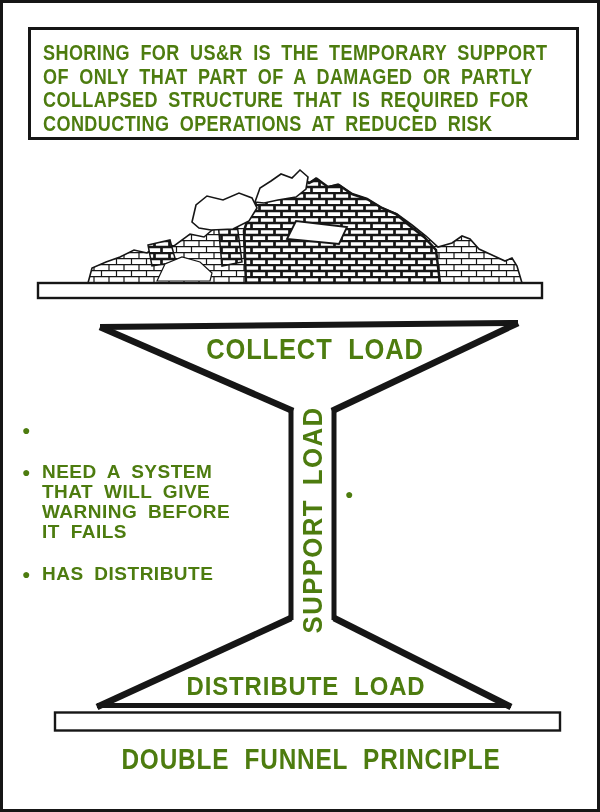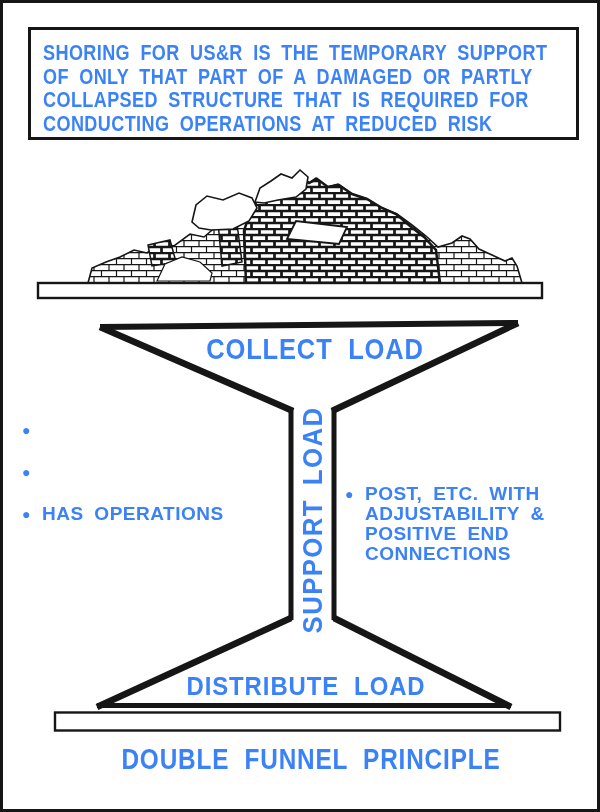--- a/index.html
+++ b/index.html
@@ -1,18 +1,18 @@
 <!DOCTYPE html>
 <html><head>
 <meta charset="utf-8">
 <style>
   html,body{margin:0;padding:0;background:#fff;}
   .page{
     position:relative;width:600px;height:812px;background:#ffffff;
-    font-family:"Liberation Sans",sans-serif;color:#3b82f6;overflow:hidden;
+    font-family:"Liberation Sans",sans-serif;color:#4d7c0f;overflow:hidden;
   }
   .frame{position:absolute;inset:0;border:3px solid #161616;pointer-events:none;}
   .art{position:absolute;left:0;top:0;width:600px;height:812px;}
 
   .header-box{
     position:absolute;left:28px;top:27px;width:551px;height:113px;
     border:3px solid #161616;box-sizing:border-box;background:transparent;
   }
   .header-text{
     margin:11px 0 0 12px;font-weight:bold;font-size:22px;line-height:23.5px;
@@ -117,33 +117,33 @@
   <div class="label label-collect">COLLECT LOAD</div>
   <div class="label label-support">SUPPORT LOAD</div>
   <div class="label label-distribute">DISTRIBUTE LOAD</div>
 
   <div class="bullets bullets-left">
     <div class="item">
       <span class="dot">●</span>
     </div>
     <div class="item">
       <span class="dot">●</span>
+      <span class="txt">NEED A SYSTEM
+THAT WILL GIVE
+WARNING BEFORE
+IT FAILS</span>
     </div>
     <div class="item">
       <span class="dot">●</span>
-      <span class="txt">HAS OPERATIONS</span>
+      <span class="txt">HAS DISTRIBUTE</span>
     </div>
   </div>
 
   <div class="bullets bullets-right">
     <div class="item">
       <span class="dot">●</span>
-      <span class="txt">POST, ETC. WITH
-ADJUSTABILITY &amp;
-POSITIVE END
-CONNECTIONS</span>
     </div>
   </div>
 
   <div class="caption">DOUBLE FUNNEL PRINCIPLE</div>
 
   <div class="frame"></div>
 </div>
 
 </body></html>

